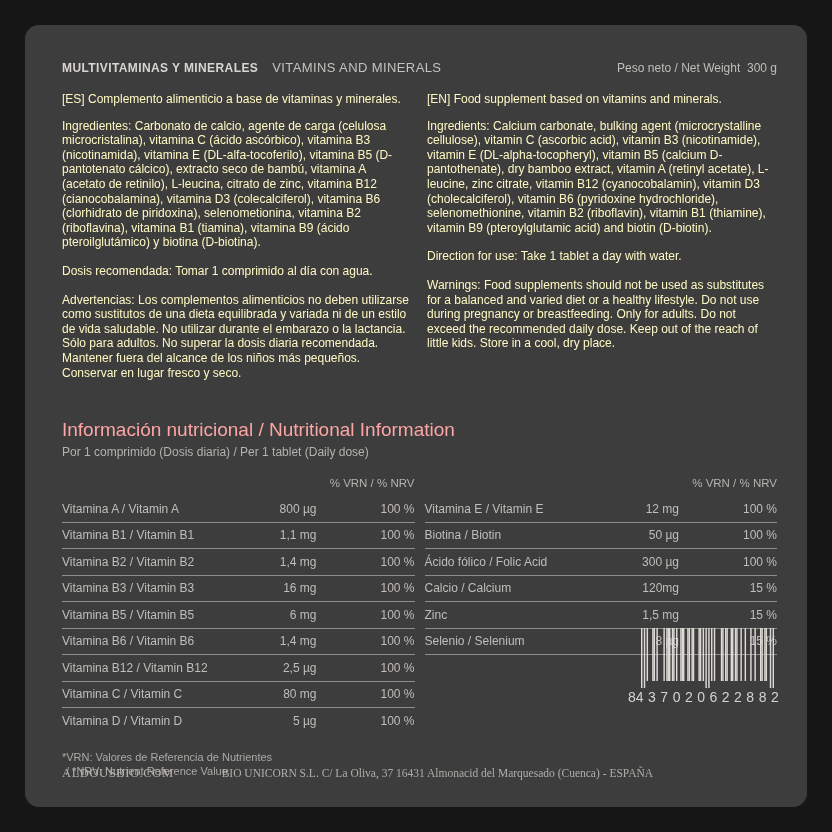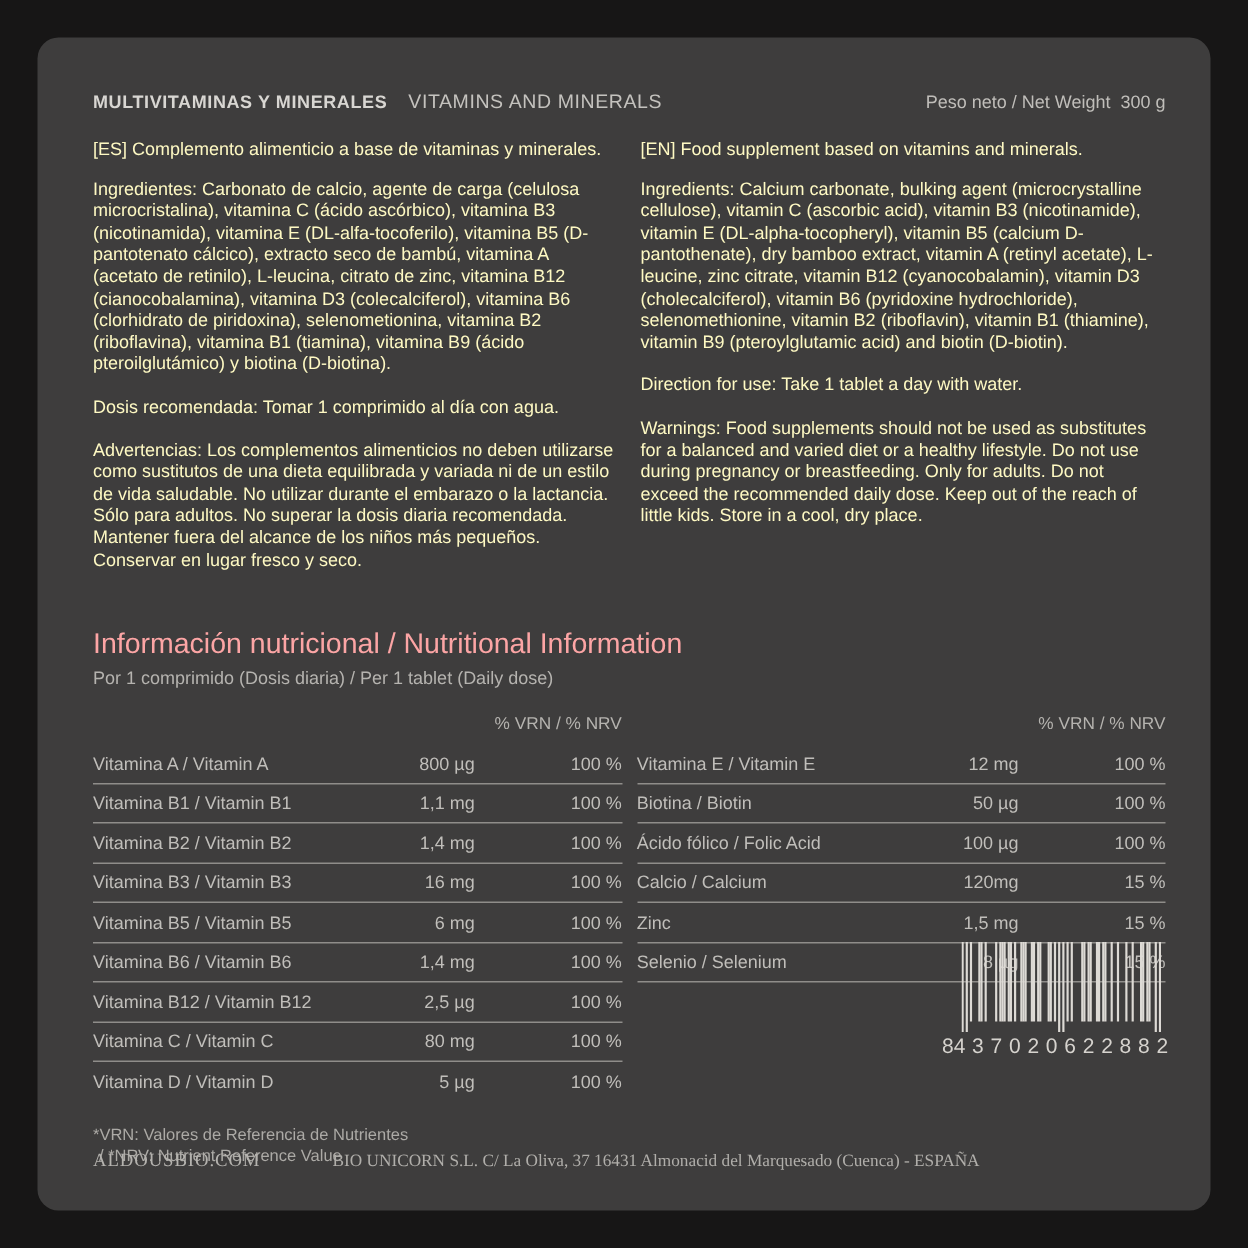--- a/index.html
+++ b/index.html
@@ -140,21 +140,21 @@
             <span class="a">12 mg</span>
             <span class="p">100 %</span>
           </div>
           <div class="row">
             <span class="n">Biotina / Biotin</span>
             <span class="a">50 µg</span>
             <span class="p">100 %</span>
           </div>
           <div class="row">
             <span class="n">Ácido fólico / Folic Acid</span>
-            <span class="a">100 µg</span>
+            <span class="a">300 µg</span>
             <span class="p">100 %</span>
           </div>
           <div class="row">
             <span class="n">Calcio / Calcium</span>
             <span class="a">120mg</span>
             <span class="p">15 %</span>
           </div>
           <div class="row">
             <span class="n">Zinc</span>
             <span class="a">1,5 mg</span>

